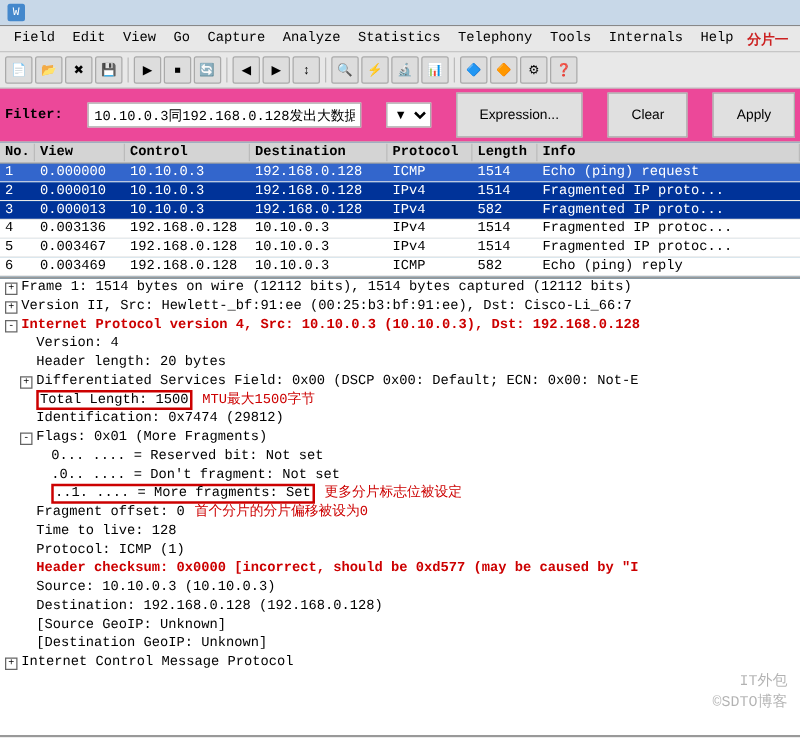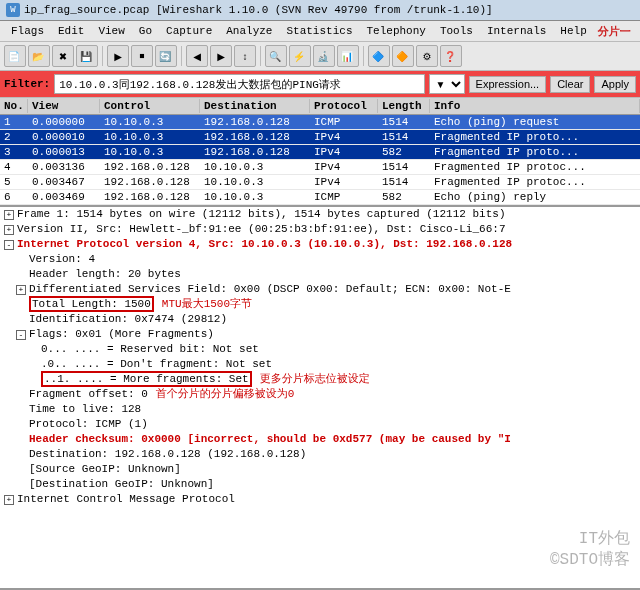--- a/index.html
+++ b/index.html
@@ -79,25 +79,25 @@
     }
     .tool-sep {
       width: 1px;
       height: 20px;
       background: #bbb;
       margin: 0 2px;
     }
 
     
     .filter-bar {
-      background: #ef4444;
+      background: #ec4899;
       padding: 3px 4px;
       display: flex;
       align-items: center;
-      gap: 4px;
+      gap: 20px;
       border-bottom: 1px solid #bbb;
     }
     .filter-label {
       font-size: 11px;
       font-weight: bold;
       white-space: nowrap;
     }
     .filter-input {
       flex: 1;
       height: 20px;
@@ -108,22 +108,22 @@
       font-family: 'Courier New', monospace;
     }
     .filter-dropdown {
       height: 20px;
       border: 1px solid #aaa;
       background: white;
       padding: 0 2px;
       font-size: 10px;
     }
     .filter-btn {
-      padding: 1px 6px;
-      height: 17px;
+      padding: 1px 18px;
+      height: 36px;
       font-size: 11px;
       background: #e0e0e0;
       border: 1px solid #aaa;
       cursor: pointer;
     }
 
     
     .packet-list {
       background: #0369a1;
       border-bottom: 2px solid #999;
@@ -211,38 +211,37 @@
       flex: 1;
       overflow: hidden;
       display: flex;
       flex-direction: column;
     }
 
     .watermark {
       position: fixed;
       bottom: 20px;
       right: 10px;
-      font-size: 16px;
+      font-size: 12px;
       color: rgba(0,0,0,0.3);
       text-align: right;
       pointer-events: none;
     }
   </style>
 </head>
 <body>
 
 <div class="main-container">
 
   <div class="title-bar">
     <span class="title-bar-icon">W</span>
-    <span>ip_frag_source.pcap [Wireshark 1.10.0 (SVN Rev 49790 from /trunk-1.10)]</span>
   </div>
 
   <div class="menu-bar">
-    <span class="menu-item">Flags</span>
+    <span class="menu-item">Field</span>
     <span class="menu-item">Edit</span>
     <span class="menu-item">View</span>
     <span class="menu-item">Go</span>
     <span class="menu-item">Capture</span>
     <span class="menu-item">Analyze</span>
     <span class="menu-item">Statistics</span>
     <span class="menu-item">Telephony</span>
     <span class="menu-item">Tools</span>
     <span class="menu-item">Internals</span>
     <span class="menu-item">Help</span>
@@ -430,20 +429,25 @@
           <span style="">Protocol: ICMP (1)</span>
         </div>
         <div class="detail-line">
           <span class="indent1"></span>
           <span style="width:13px;display:inline-block;"></span>
           <span style="color:#cc0000;font-weight:bold;">Header checksum: 0x0000 [incorrect, should be 0xd577 (may be caused by "I</span>
         </div>
         <div class="detail-line">
           <span class="indent1"></span>
           <span style="width:13px;display:inline-block;"></span>
+          <span style="">Source: 10.10.0.3 (10.10.0.3)</span>
+        </div>
+        <div class="detail-line">
+          <span class="indent1"></span>
+          <span style="width:13px;display:inline-block;"></span>
           <span style="">Destination: 192.168.0.128 (192.168.0.128)</span>
         </div>
         <div class="detail-line">
           <span class="indent1"></span>
           <span style="width:13px;display:inline-block;"></span>
           <span style="">[Source GeoIP: Unknown]</span>
         </div>
         <div class="detail-line">
           <span class="indent1"></span>
           <span style="width:13px;display:inline-block;"></span>

